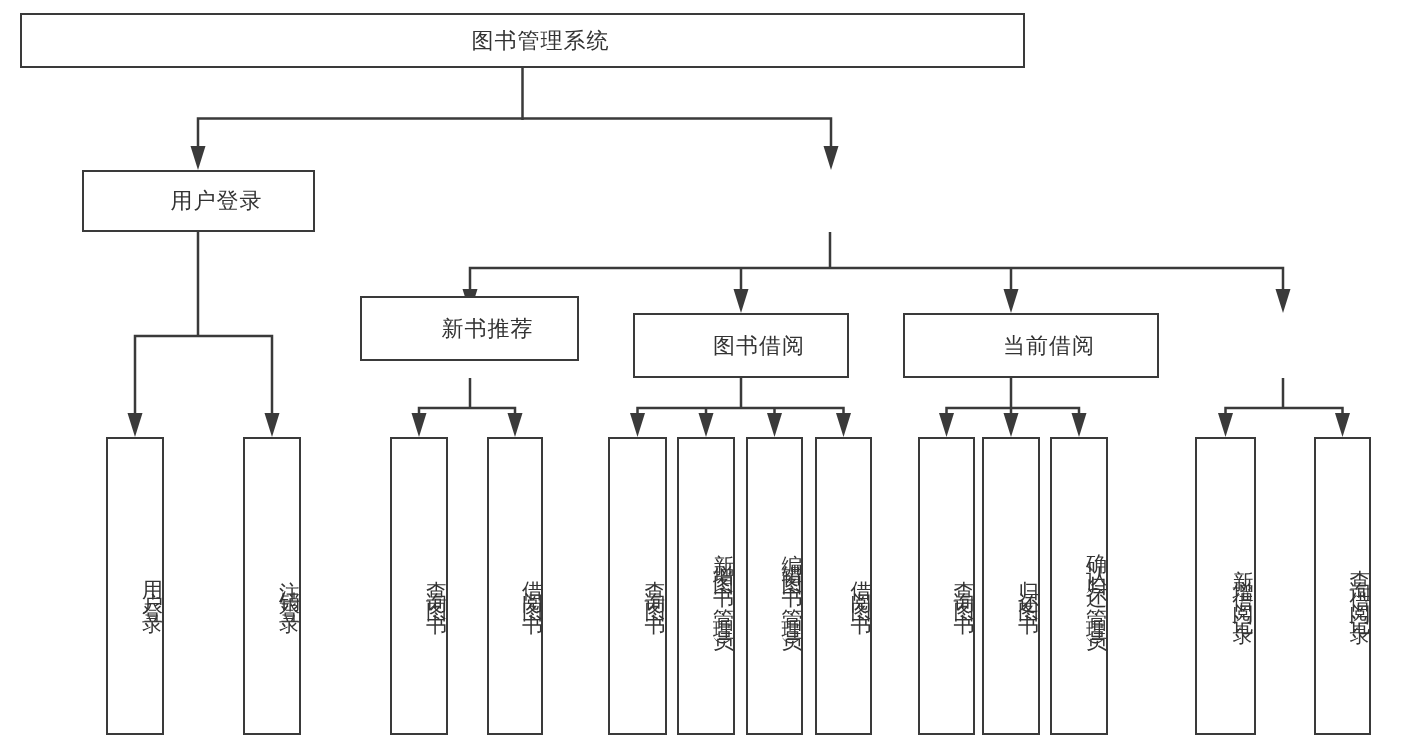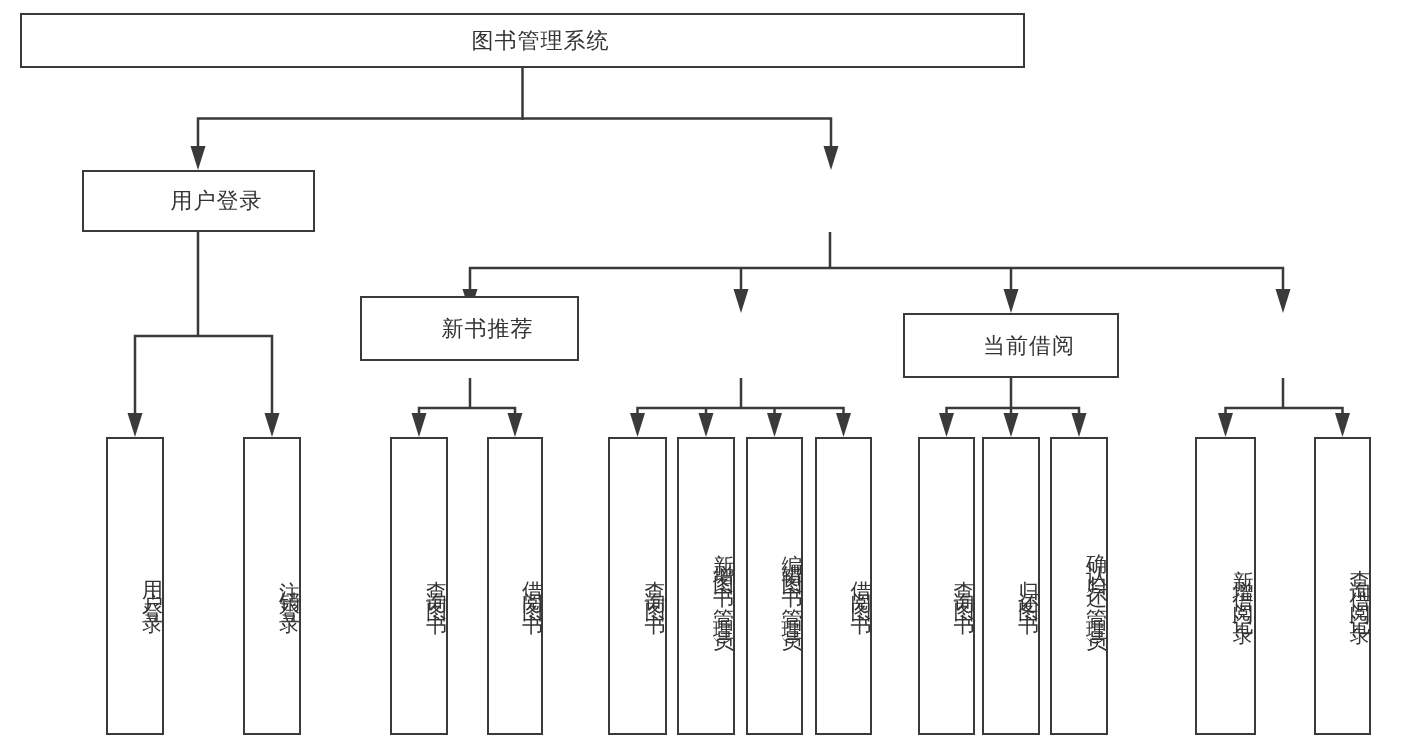--- a/index.html
+++ b/index.html
@@ -133,21 +133,24 @@
     <span>图书管理系统</span>
   </div>
 
   <div class="box h-box" style="left:82px;top:170px;width:233px;height:62px">
     <span>用户登录</span>
   </div>
 
   <div class="box h-box" style="left:360px;top:296px;width:219px;height:65px">
     <span>新书推荐</span>
   </div>
-  <div class="box h-box" style="left:903px;top:313px;width:216px;height:65px">
+  <div class="box h-box" style="left:633px;top:313px;width:216px;height:65px">
+    <span>图书借阅</span>
+  </div>
+  <div class="box h-box" style="left:903px;top:313px;width:256px;height:65px">
     <span>当前借阅</span>
   </div>
 
   <div class="box v-box" style="left:106px;top:437px;width:58px;height:298px">
     <span class="v-label">用户登录</span>
   </div>
   <div class="box v-box" style="left:243px;top:437px;width:58px;height:298px">
     <span class="v-label">注销登录</span>
   </div>
   <div class="box v-box" style="left:390px;top:437px;width:58px;height:298px">

